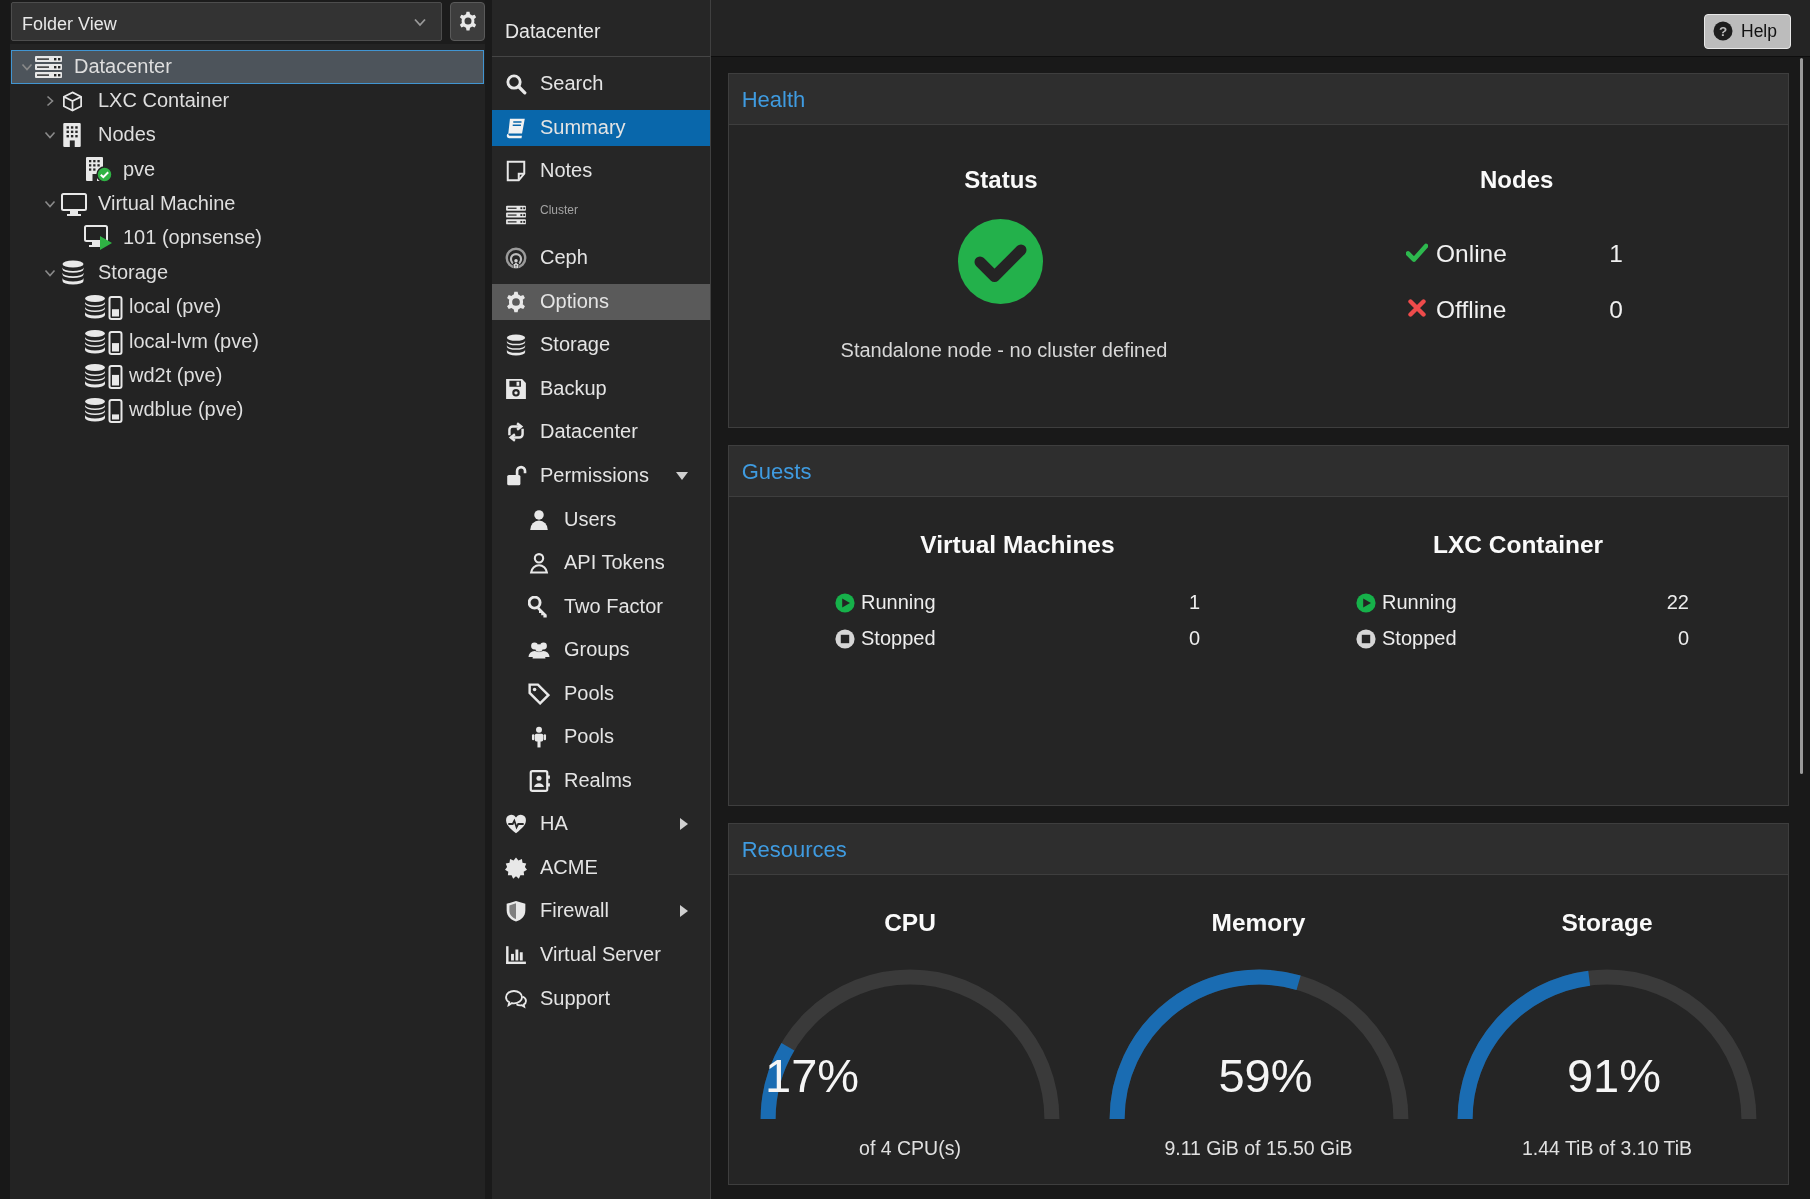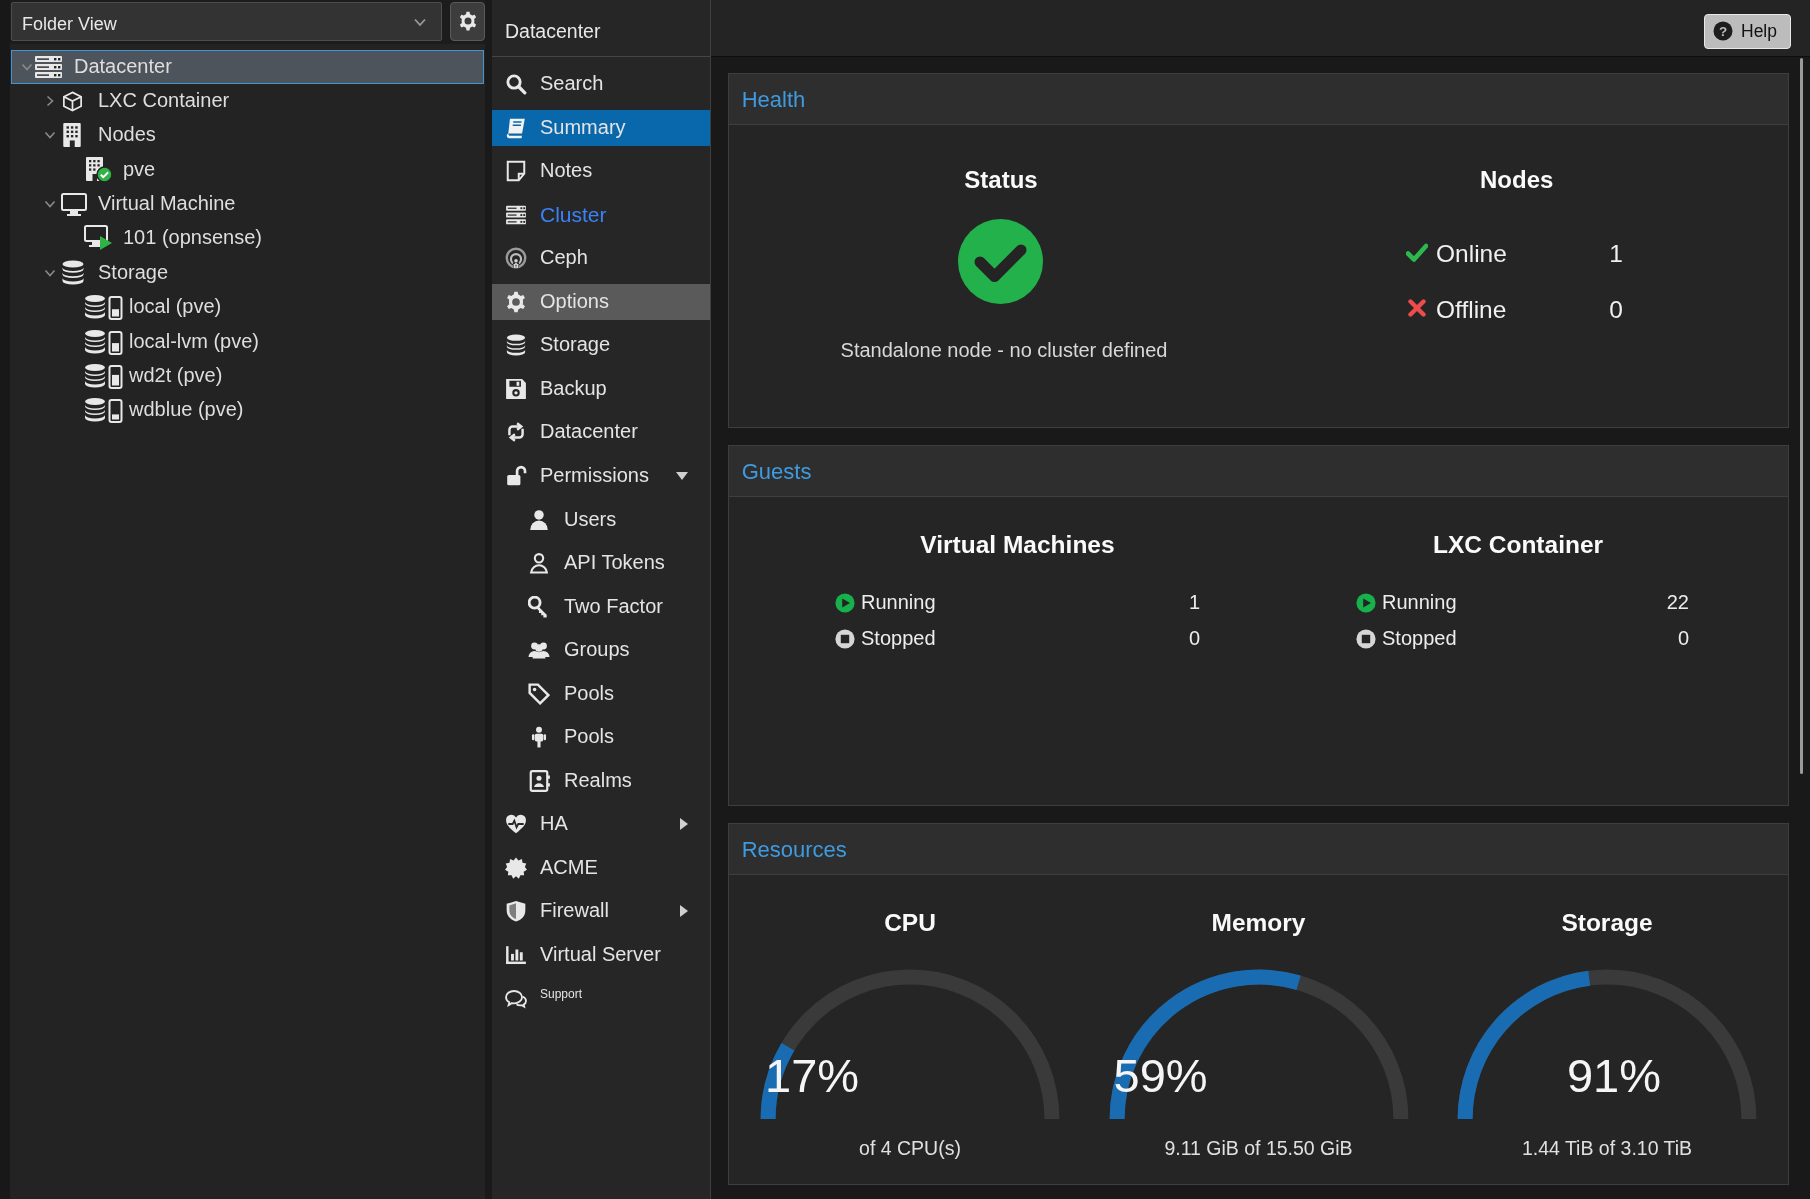--- a/index.html
+++ b/index.html
@@ -188,21 +188,21 @@
         <rect x="16.6" y="3" width="1.7" height="1.7"></rect>
         <rect x="14" y="9.2" width="1.7" height="1.7"></rect>
         <rect x="16.6" y="9.2" width="1.7" height="1.7"></rect>
         <rect x="14" y="15.4" width="1.7" height="1.7"></rect>
         <rect x="16.6" y="15.4" width="1.7" height="1.7"></rect>
         <rect x="2.5" y="3.3" width="8" height="1.1"></rect>
         <rect x="2.5" y="9.5" width="8" height="1.1"></rect>
         <rect x="2.5" y="15.7" width="8" height="1.1"></rect>
       </g>
     </svg></div>
-<div class="abs" style="left:540px;top:202.6px;font-size:21px;color:#3b82f6;white-space:nowrap">Cluster</div>
+<div class="abs" style="left:540px;top:202.6px;font-size:12px;color:#a3a3a3;white-space:nowrap">Cluster</div>
 <div class="abs" style="left:505px;top:247.2px;width:22px;height:22px"><svg width="22" height="22" viewBox="0 0 20 20" fill="none">
       <circle cx="10" cy="10" r="8.4" stroke="#9a9a9a" stroke-width="2.2"></circle>
       <circle cx="10" cy="11" r="4.6" stroke="#bdbdbd" stroke-width="2"></circle>
       <circle cx="10" cy="12.5" r="1.6" fill="#d5d5d5"></circle>
       <rect x="7.2" y="14" width="1.8" height="5" fill="#262626"></rect>
       <rect x="11" y="14" width="1.8" height="5" fill="#262626"></rect>
       <path d="M8.6 19 L8.6 15.5 M11.4 19 L11.4 15.5" stroke="#d5d5d5" stroke-width="1.6"></path>
     </svg></div>
 <div class="abs" style="left:540px;top:246.2px;font-size:20px;color:#e4e4e4;white-space:nowrap">Ceph</div>
 <div class="abs" style="left:492px;top:283.8px;width:218px;height:36px;background:#5a5a5a"></div>
@@ -307,21 +307,21 @@
       <rect x="1" y="16" width="18" height="2.2"></rect>
       <rect x="5.5" y="9" width="2.6" height="6"></rect>
       <rect x="9.5" y="5" width="2.6" height="10"></rect>
       <rect x="13.5" y="7.5" width="2.6" height="7.5"></rect>
     </svg></div>
 <div class="abs" style="left:540px;top:943.0px;font-size:20px;color:#e4e4e4;white-space:nowrap">Virtual Server</div>
 <div class="abs" style="left:505px;top:987.5px;width:22px;height:22px"><svg width="22" height="22" viewBox="0 0 22 20" fill="none" stroke="#e8e8e8" stroke-width="1.8">
       <path d="M9 2 C4.6 2 1 4.8 1 8.2 C1 10.3 2.3 12.1 4.3 13.2 L3.6 16.2 L7 14.1 C7.6 14.3 8.3 14.4 9 14.4 C13.4 14.4 17 11.6 17 8.2 C17 4.8 13.4 2 9 2 Z"></path>
       <path d="M17.5 7.5 C19.6 8.4 21 10 21 11.9 C21 13.4 20.1 14.7 18.7 15.5 L19.2 17.7 L16.7 16.2 C16.2 16.3 15.7 16.4 15.2 16.4 C13.8 16.4 12.5 16 11.5 15.3"></path>
     </svg></div>
-<div class="abs" style="left:540px;top:986.5px;font-size:12px;color:#e4e4e4;white-space:nowrap">Support</div>
+<div class="abs" style="left:540px;top:986.5px;font-size:20px;color:#e4e4e4;white-space:nowrap">Support</div>
 <div class="abs" style="left:711px;top:0;width:1099px;height:1199px;background:#191919"></div>
 <div class="abs" style="left:711px;top:0;width:1099px;height:57px;background:#242424;border-bottom:1px solid #0e0e0e"></div>
 <div class="abs" style="left:1704px;top:13.5px;width:87px;height:35px;background:#bcbcbc;border:1px solid #e8e8e8;border-radius:4px;"></div>
 <svg class="abs" style="left:1713px;top:21px" width="20" height="20" viewBox="0 0 20 20">
     <circle cx="10" cy="10" r="9.5" fill="#1d1d1d"></circle>
     <text x="10" y="14.6" text-anchor="middle" font-family="Liberation Sans" font-size="13.5" font-weight="bold" fill="#bcbcbc">?</text>
   </svg>
 <div class="abs" style="left:1741px;top:21px;font-size:17.5px;color:#111">Help</div>
 <div class="abs" style="left:1800px;top:58px;width:3px;height:716px;background:#9a9a9a;border-radius:2px"></div>
 <div class="abs" style="left:727.7px;top:73px;width:1061.3px;height:355px;background:#252525;border:1px solid #3e3e3e"></div>
@@ -386,21 +386,21 @@
     </g>
   </svg>
 <div class="abs" style="left:765.0px;top:1048px;width:304px;text-align:left;font-size:47px;color:#f5f5f5">17%</div>
 <div class="abs" style="left:733.0px;top:1137px;width:354px;text-align:center;font-size:19.5px;color:#e0e0e0">of 4 CPU(s)</div>
 <svg class="abs" style="left:1106.5px;top:964.3px" width="304" height="163" viewBox="0 0 304 163">
     <g transform="translate(-1106.5,-964.3)">
       <path d="M 1116.6 1119.3 A 141.9 141.9 0 0 1 1400.4 1119.3" stroke="#3a3a3a" stroke-width="15" fill="none"></path>
       <path d="M 1116.6 1119.3 A 141.9 141.9 0 0 1 1298.1 983.0" stroke="#1a6cb2" stroke-width="15" fill="none"></path>
     </g>
   </svg>
-<div class="abs" style="left:1113.5px;top:1048px;width:304px;text-align:left;font-size:47px;color:#f5f5f5">59%</div>
+<div class="abs" style="left:1113.5px;top:1048px;width:304px;text-align:center;font-size:47px;color:#f5f5f5">59%</div>
 <div class="abs" style="left:1081.5px;top:1137px;width:354px;text-align:center;font-size:19.5px;color:#e0e0e0">9.11 GiB of 15.50 GiB</div>
 <svg class="abs" style="left:1455.0px;top:964.3px" width="304" height="163" viewBox="0 0 304 163">
     <g transform="translate(-1455.0,-964.3)">
       <path d="M 1465.1 1119.3 A 141.9 141.9 0 0 1 1748.9 1119.3" stroke="#3a3a3a" stroke-width="15" fill="none"></path>
       <path d="M 1465.1 1119.3 A 141.9 141.9 0 0 1 1589.2 978.5" stroke="#1a6cb2" stroke-width="15" fill="none"></path>
     </g>
   </svg>
 <div class="abs" style="left:1462.0px;top:1048px;width:304px;text-align:center;font-size:47px;color:#f5f5f5">91%</div>
 <div class="abs" style="left:1430.0px;top:1137px;width:354px;text-align:center;font-size:19.5px;color:#e0e0e0">1.44 TiB of 3.10 TiB</div>
 <div class="abs" style="left:0;top:0;width:10px;height:1199px;background:#181818"></div>

